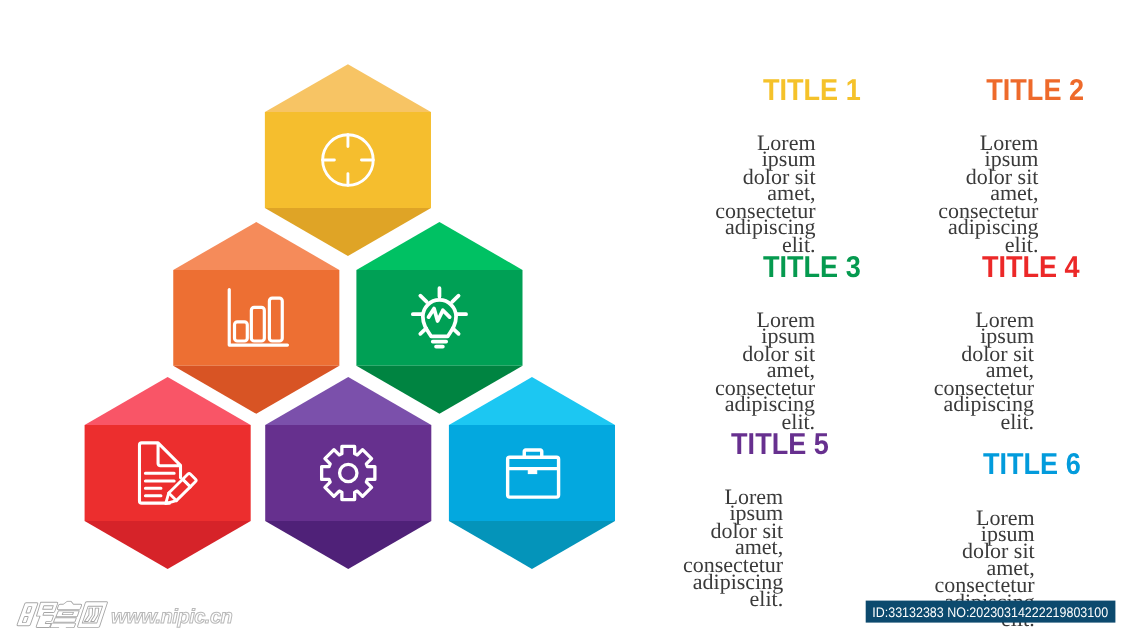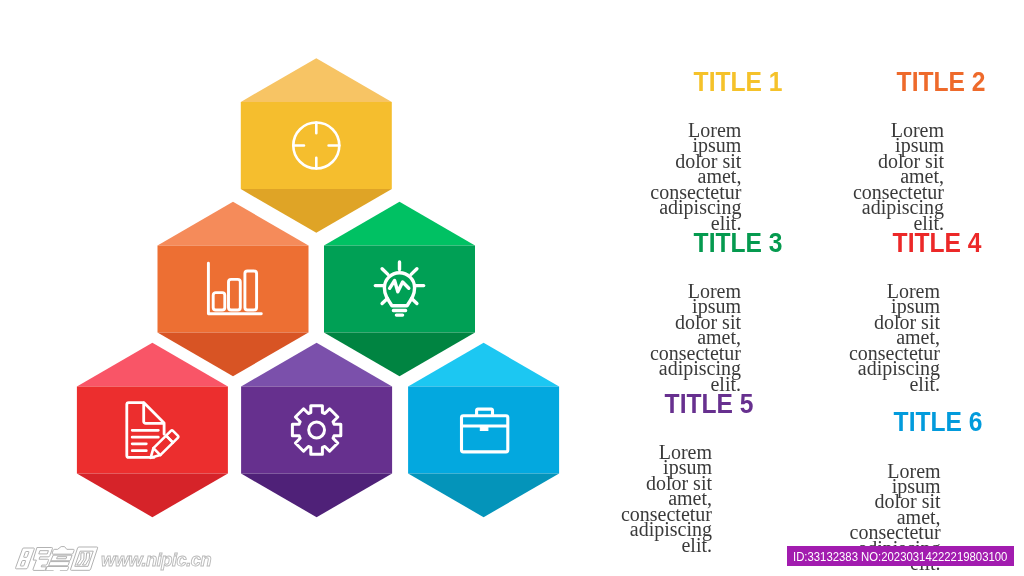--- a/index.html
+++ b/index.html
@@ -144,16 +144,16 @@
         <path d="M36.6 24.6 L61.5 24.6 Q62.7 24.6 62.5 25.9 L62.0 28.5 Q61.8 29.7 60.6 29.7 L53.2 29.7 L52.7 32.7 Q52.6 33.7 51.5 33.7 L45.6 33.7 Q44.4 33.7 44.6 32.5 L45.1 29.7 L35.7 29.7 Z"></path>
         <path d="M68.8 2.4 Q69.0 1.2 70.4 1.2 L91.6 1.2 Q93.0 1.2 92.8 2.6 L89.4 27.8 Q89.2 29.2 87.8 29.2 L66.6 29.2 Q65.2 29.2 65.4 27.8 Z
                  M72.6 6.2 L69.7 24.4 L85.6 24.4 L88.3 6.2 Z"></path>
         <path d="M74.0 8.2 L77.8 8.2 L78.9 15.8 L75.6 22.8 L71.8 22.8 L75.3 15.7 Z"></path>
         <path d="M80.8 8.2 L84.6 8.2 L85.2 15.7 L82.3 22.8 L78.6 22.8 L81.6 15.7 Z"></path>
       </g>
     </svg>
     <span class="wm-text">www.nipic.cn</span>
   </div>
 
-  <div class="idbar" style="background: #a21caf;">
+  <div class="idbar" style="background: #0c4a6e;">
     <span>ID:33132383 NO:20230314222219803100</span>
   </div>
 </div>
 
 </body></html>

